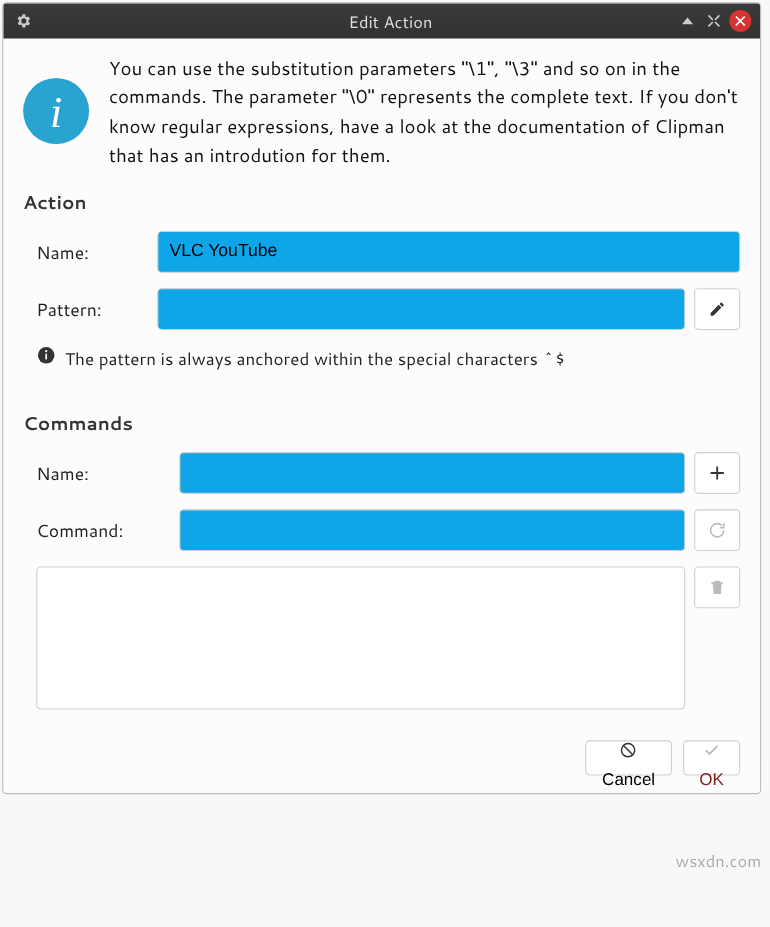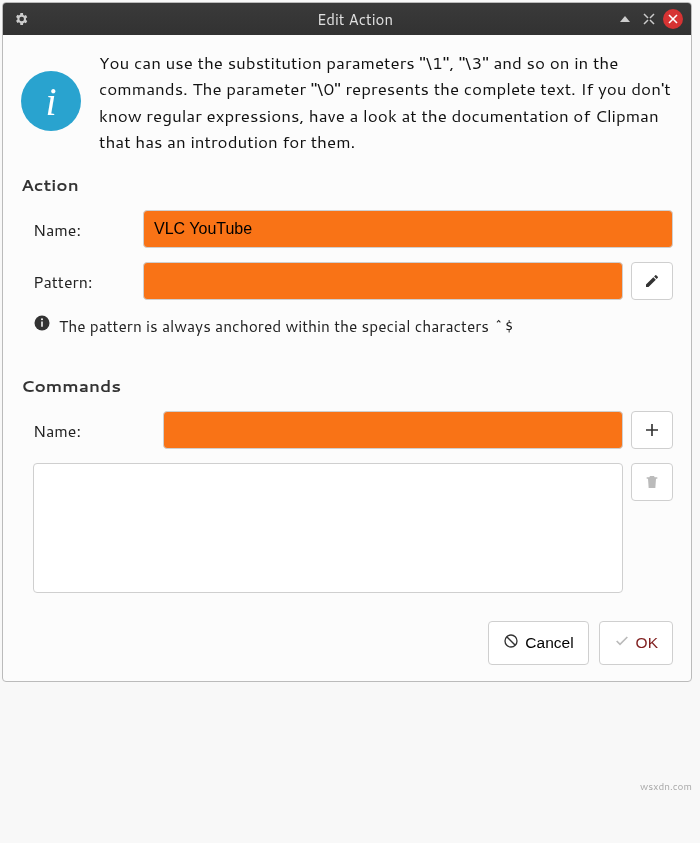--- a/index.html
+++ b/index.html
@@ -68,21 +68,21 @@
     .form-indent { padding-left: 12px; align-items: center; }
     .lbl { width: 110px; font-size: 16px; color: #222; }
     .lbl2 { width: 130px; font-size: 16px; color: #222; }
     .input {
       flex: 1;
       height: 38px;
       border: 1px solid #cfcfcf;
       border-radius: 4px;
       padding: 6px 10px;
       font-size: 16px;
-      background: #f97316;
+      background: #0ea5e9;
     }
     .icon-btn {
       width: 42px; height: 38px;
       border: 1px solid #cfcfcf;
       border-radius: 4px;
       background: #fff;
       display: inline-flex;
       align-items: center;
       justify-content: center;
       margin-left: 8px;
@@ -104,37 +104,38 @@
     .textarea {
       width: 100%;
       height: 130px;
       border: 1px solid #cfcfcf;
       border-radius: 4px;
       background: #fff;
     }
     .cmd-buttons { display: flex; flex-direction: column; gap: 10px; width: 42px; }
     .footer { display: flex; justify-content: flex-end; gap: 10px; padding: 10px 18px 16px; }
     .btn {
-      height: 44px;
+      height: 32px;
       border: 1px solid #cfcfcf;
       border-radius: 4px;
       background: #fff;
       padding: 0 14px;
       display: inline-flex;
       align-items: center;
       gap: 6px;
       font-size: 15.5px;
       cursor: pointer;
+      flex-direction: column;
     }
     .btn.disabled { color: #7f1d1d; cursor: default; }
     .url-corner {
       position: absolute;
       right: 6px;
       bottom: 70px;
-      font-size: 10px;
+      font-size: 15px;
       color: #aaa;
       margin-left: 36px;
     }
   </style>
 </head>
 <body>
 
 <div class="window">
   <div class="titlebar">
     <div class="tb-left">
@@ -205,20 +206,29 @@
     <div class="form-row form-indent">
       <div class="lbl2">Name:</div>
       <input class="input" type="text" value="" style="">
       <div class="icon-btn">
         <svg width="18" height="18" viewBox="0 0 24 24">
             <path d="M12 4v16M4 12h16" stroke="#333" stroke-width="2.2"></path>
           </svg>
       </div>
     </div>
 
+    <div class="form-row form-indent">
+      <div class="lbl2">Command:</div>
+      <input class="input" type="text" value="" style="">
+      <div class="icon-btn disabled">
+        <svg width="18" height="18" viewBox="0 0 24 24" fill="none">
+            <path d="M20 12a8 8 0 1 1-2.3-5.6M20 4v5h-5" stroke="#bbb" stroke-width="2"></path>
+          </svg>
+      </div>
+    </div>
 
     <div class="cmd-area">
       <div class="textarea-wrap">
         <div class="textarea"></div>
       </div>
       <div class="cmd-buttons">
         <div class="icon-btn disabled" style="margin-left:0">
           <svg width="16" height="16" viewBox="0 0 24 24" fill="#bbb">
               <path d="M6 7h12l-1 14H7L6 7zm3-4h6l1 2H8l1-2zM4 5h16v2H4z"></path>
             </svg>

